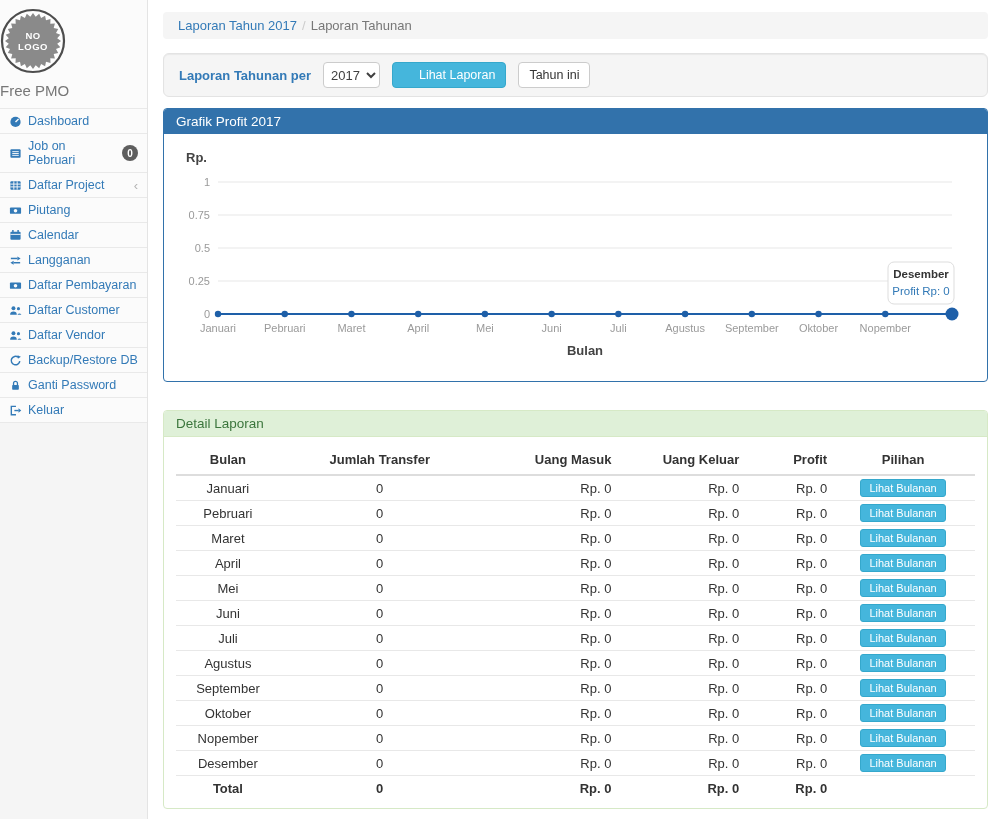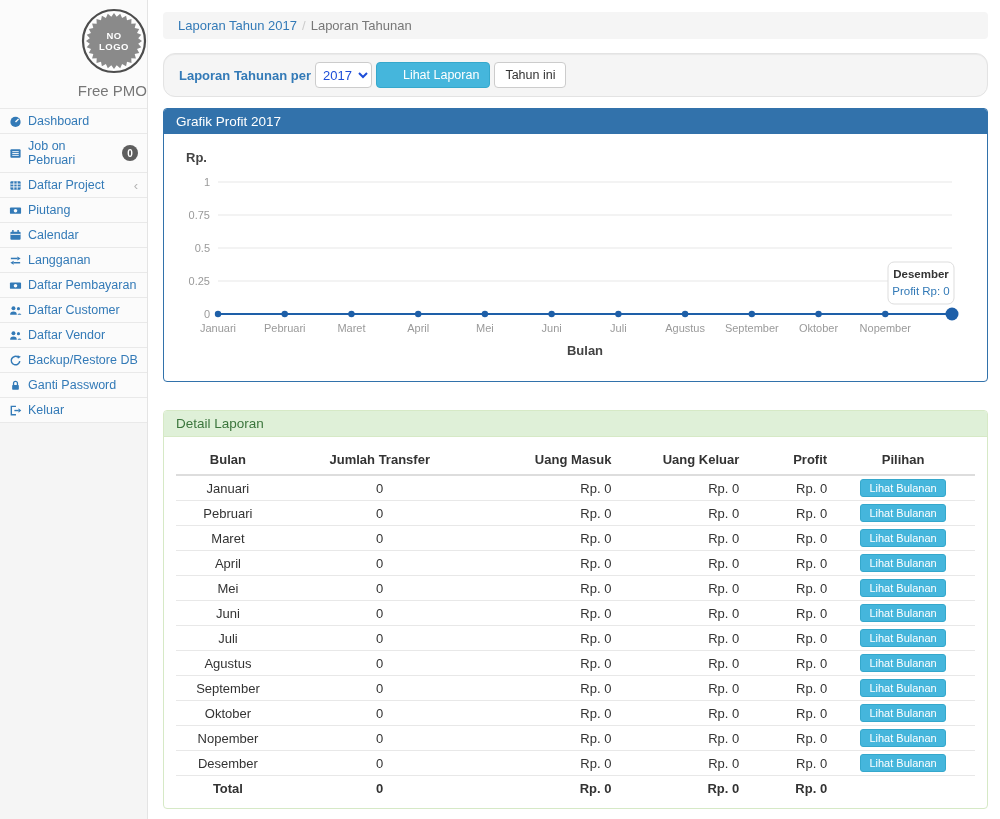--- a/index.html
+++ b/index.html
@@ -4,42 +4,42 @@
 <style>
   * { margin:0; padding:0; box-sizing:border-box; }
   html,body { width:1000px; height:819px; overflow:hidden; }
   body { font-family:"Liberation Sans", sans-serif; font-size:13px; color:#333; background:#fff; }
   a { text-decoration:none; }
 
   .layout { display:flex; width:1000px; height:819px; }
 
   
   .sidebar { width:148px; flex:none; background:#f5f5f5; border-right:1px solid #e4e4e4; }
-  .logo-box { background:#fbfbfb; text-align:right; padding:8px 0 9px; }
+  .logo-box { background:#fbfbfb; text-align:left; padding:8px 0 9px; }
   .brand { color:#777; font-size:15px; margin-top:5px; }
   .menu { list-style:none; }
   .menu li { background:#fbfbfb; border-top:1px solid #e9e9e9; }
   .menu li:last-child { border-bottom:1px solid #e9e9e9; }
   .menu a { display:flex; align-items:center; gap:6px; padding:5px 9px; color:var(--primary); font-size:12.5px; }
   .menu a svg { flex:none; }
   .mbadge { margin-left:auto; background:#5e5e5e; color:#fff; border-radius:50%; width:16px; height:16px; font-size:10px; display:flex; align-items:center; justify-content:center; font-weight:bold; }
   .mchev { margin-left:auto; color:#b3b3b3; font-size:13px; line-height:1; }
 
   
   .main { flex:1; display:flex; flex-direction:row; background:#fff; }
   .content { flex:1; padding:12px 12px 0 15px; }
 
   .breadcrumb { background:#f5f5f5; border-radius:4px; padding:6px 15px; font-size:13px; color:#777; margin-bottom:14px; }
   .breadcrumb a { color:var(--primary); }
   .breadcrumb .sep { color:#ccc; padding:0 5px; }
 
-  .well { background:#f5f5f5; border:1px solid #e3e3e3; border-radius:12px; padding:8px 15px; margin-bottom:11px;
-          display:flex; align-items:center; gap:4px; box-shadow:inset 0 1px 1px rgba(0,0,0,.05); }
+  .well { background:#f5f5f5; border:1px solid #e3e3e3; border-radius:6px; padding:8px 15px; margin-bottom:11px;
+          display:flex; align-items:center; gap:12px; box-shadow:inset 0 1px 1px rgba(0,0,0,.05); }
   .well .flabel { color:var(--primary); font-weight:bold; font-size:13px; }
-  .well select { height:26px; min-width:56px; border:1px solid #ccc; border-radius:4px; background:#fff; font-size:13px; color:#1d4ed8; padding:2px 3px; font-family:"Liberation Sans",sans-serif; }
+  .well select { height:26px; min-width:56px; border:1px solid #ccc; border-radius:4px; background:#fff; font-size:13px; color:#404040; padding:2px 3px; font-family:"Liberation Sans",sans-serif; }
   .btn { font-size:12.5px; padding:4px 10px; border-radius:4px; cursor:pointer; line-height:1.3; font-family:"Liberation Sans",sans-serif; }
   .btn-info { background:var(--info); border:1px solid #35a8cc; color:#fff;padding-left:26px; }
   .btn-default { background:#fff; border:1px solid #ccc; color:#333;text-align:center; }
 
   .panel { border:1px solid; border-radius:4px; background:#fff; }
   .panel-primary { border-color:var(--panelblue); margin-bottom:28px; }
   .panel-primary > .panel-heading { background:var(--panelblue); color:#fff; }
   .panel-success { border-color:#d6e9c6; }
   .panel-success > .panel-heading { background:var(--successbg); color:var(--successtx); border-bottom:1px solid #d6e9c6; }
   .panel-heading { padding:5px 12px; font-size:13.5px; border-radius:3px 3px 0 0; }

